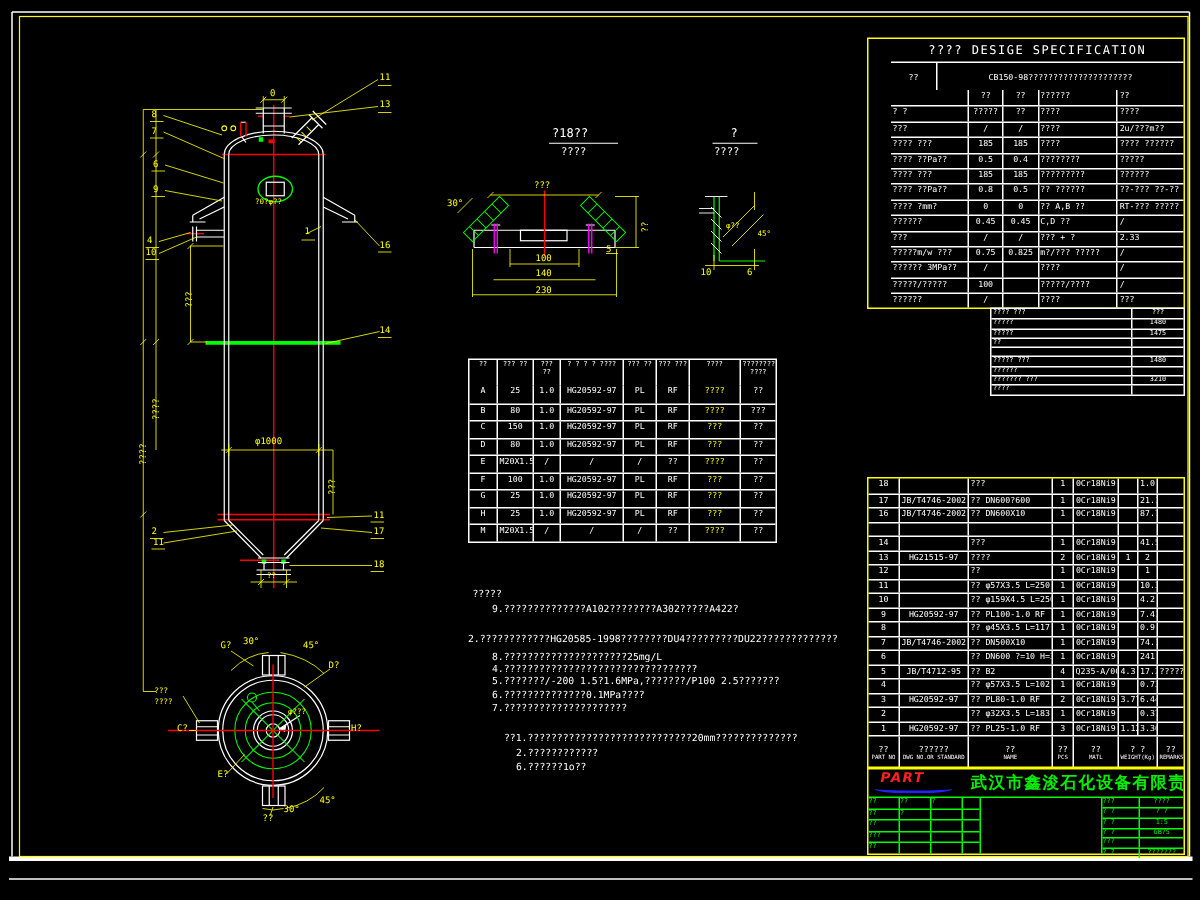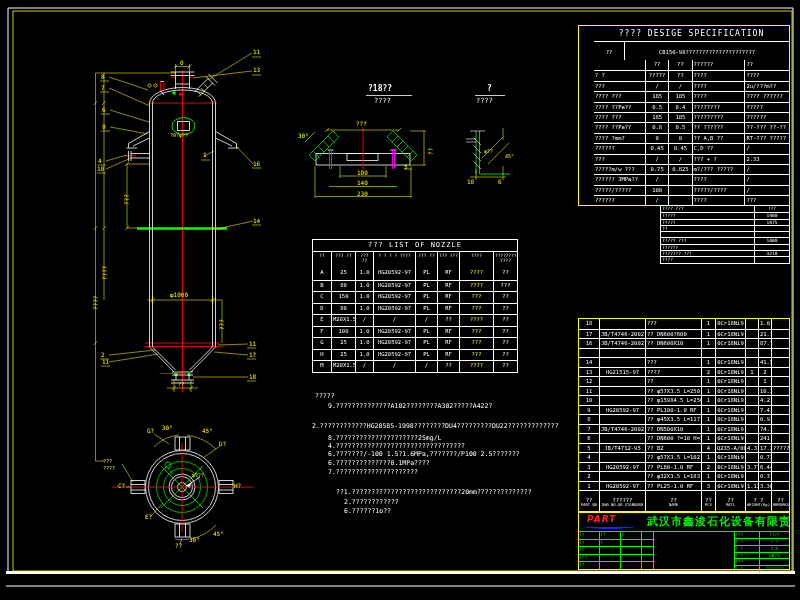--- a/index.html
+++ b/index.html
@@ -1,21 +1,21 @@
 <!DOCTYPE html>
 <html><head>
 <meta charset="utf-8">
 <style>
   html,body{margin:0;padding:0;background:#111;}
   #sheet{position:relative;width:800px;height:600px;background:#000;overflow:hidden;
          font-family:"DejaVu Sans Mono",monospace;}
   #cad{position:absolute;left:0;top:0;}
   .lbl{position:absolute;color:#ffff00;font:6px "DejaVu Sans Mono",monospace;line-height:1;white-space:nowrap;}
   .lblw{color:#ffffff;}
-  .f7{font-size:7px;} .f8{font-size:8px;font-weight:bold;} .f5{font-size:5px;}
+  .f7{font-size:7px;} .f8{font-size:8px;font-weight:normal;} .f5{font-size:5px;}
   .rot{transform:rotate(-90deg);transform-origin:left top;}
   .tbl{position:absolute;box-sizing:border-box;border:1px solid #ffff00;color:#fff;}
   .tbl *{box-sizing:border-box;}
   .row{display:flex;border-top:1px solid #fff;}
   .row:first-child{border-top:none;}
   .c{border-left:1px solid #fff;overflow:hidden;white-space:nowrap;color:#fff;
      font:5.5px "DejaVu Sans Mono",monospace;padding:1px 1px 0 1px;line-height:1.1;}
   .c:first-child{border-left:none;}
   .cc{text-align:center;}
   .cy{color:#ffff00;}
@@ -436,21 +436,20 @@
         <span class="c cc" style="flex:1;font-size:4.5px">3210</span>
       </div>
         <div class="row" style="height:6.3px">
         <span class="c" style="width:93px;font-size:4.5px">????</span>
         <span class="c cc" style="flex:1;font-size:4.5px"></span>
       </div>
       </div>
   </div>
 
   <div class="tbl" style="left:312px;top:239px;width:206px;border-color:#ffffff;">
-    <div class="nz-title">???  LIST  OF  NOZZLE</div>
     <div class="row nzh">
       <span class="c cc n0">??</span>
       <span class="c cc n1">??? ??</span>
       <span class="c cc n2">??? ??</span>
       <span class="c cc n3">? ? ? ? ????</span>
       <span class="c cc n4">??? ??</span>
       <span class="c cc n5">??? ???</span>
       <span class="c cc n6">????</span>
       <span class="c cc n7">???????? ????</span>
     </div>
@@ -547,21 +546,21 @@
       </div>
       </div>
   </div>
 
   <div>
     <div class="note" style="left:315px;top:393px">?????</div>
     <div class="note" style="left:328px;top:403px">9.??????????????A102????????A302?????A422?</div>
     <div class="note" style="left:312px;top:423px">2.????????????HG20585-1998????????DU4?????????DU22?????????????</div>
     <div class="note" style="left:328px;top:435px">8.?????????????????????25mg/L</div>
     <div class="note" style="left:328px;top:442.5px">4.?????????????????????????????????</div>
-    <div class="note" style="left:328px;top:451px">6.???????/-100   1.5?1.6MPa,???????/P100   2.5???????</div>
+    <div class="note" style="left:328px;top:451px">5.???????/-200   1.5?1.6MPa,???????/P100   2.5???????</div>
     <div class="note" style="left:328px;top:460px">6.??????????????0.1MPa????</div>
     <div class="note" style="left:328px;top:469px">7.?????????????????????</div>
     <div class="note" style="left:336px;top:489px">??1.????????????????????????????20mm??????????????</div>
     <div class="note" style="left:344px;top:499px">2.????????????</div>
     <div class="note" style="left:344px;top:508px">6.??????1o??</div>
   </div>
 
   <div class="tbl" style="left:578px;top:318px;width:212px;">
     <div>
         <div class="row bomr">

